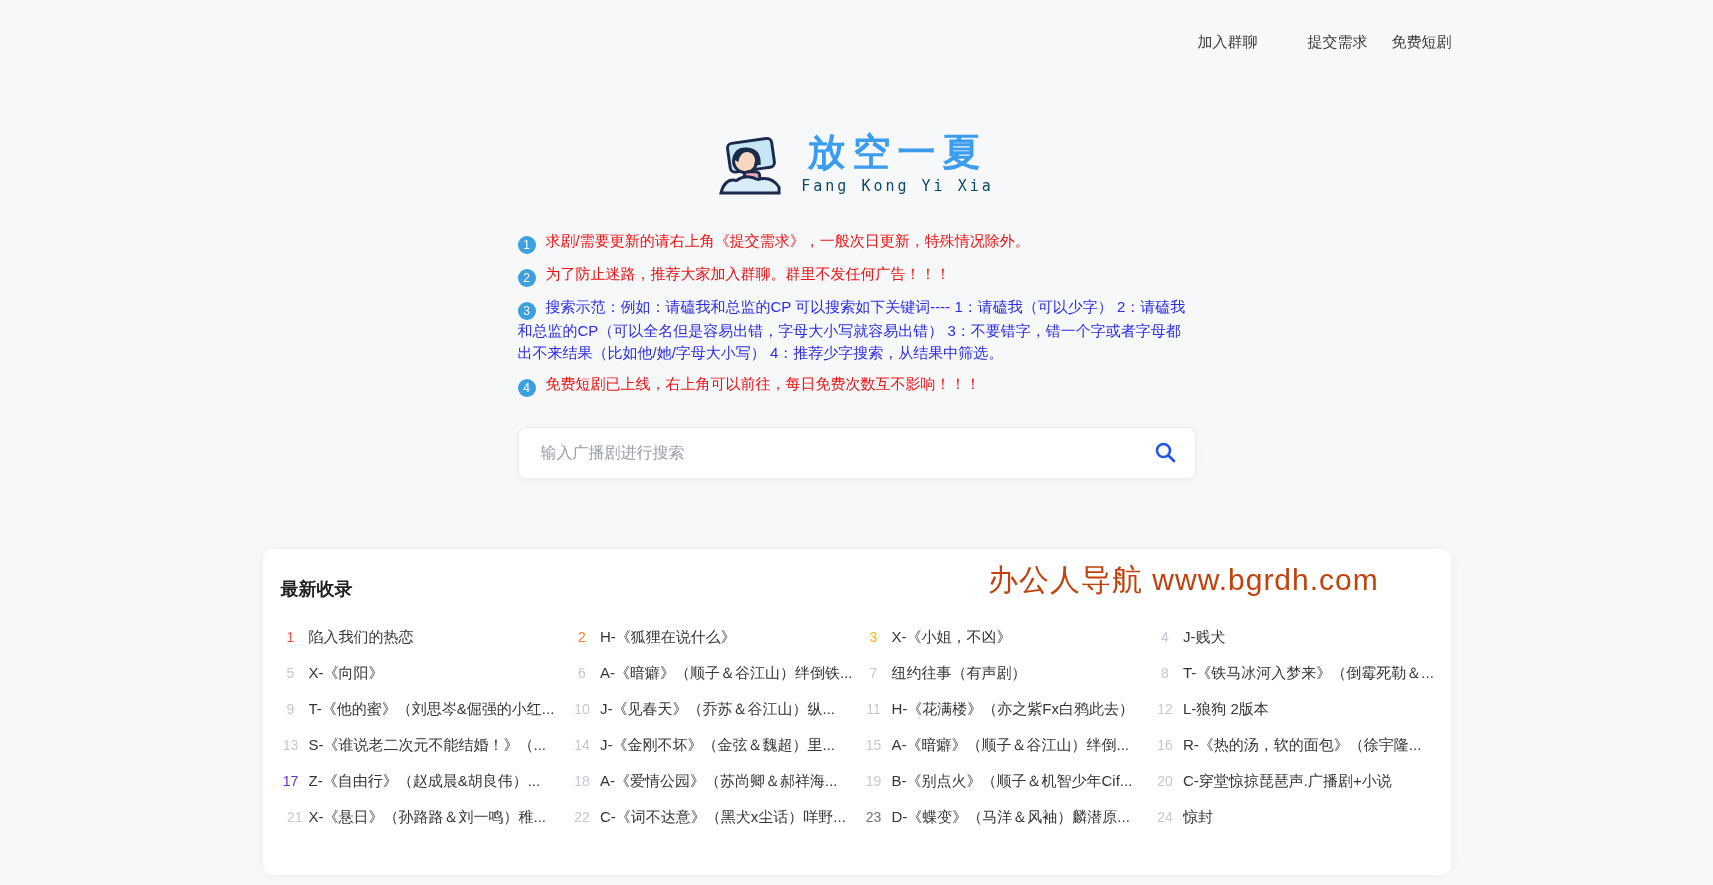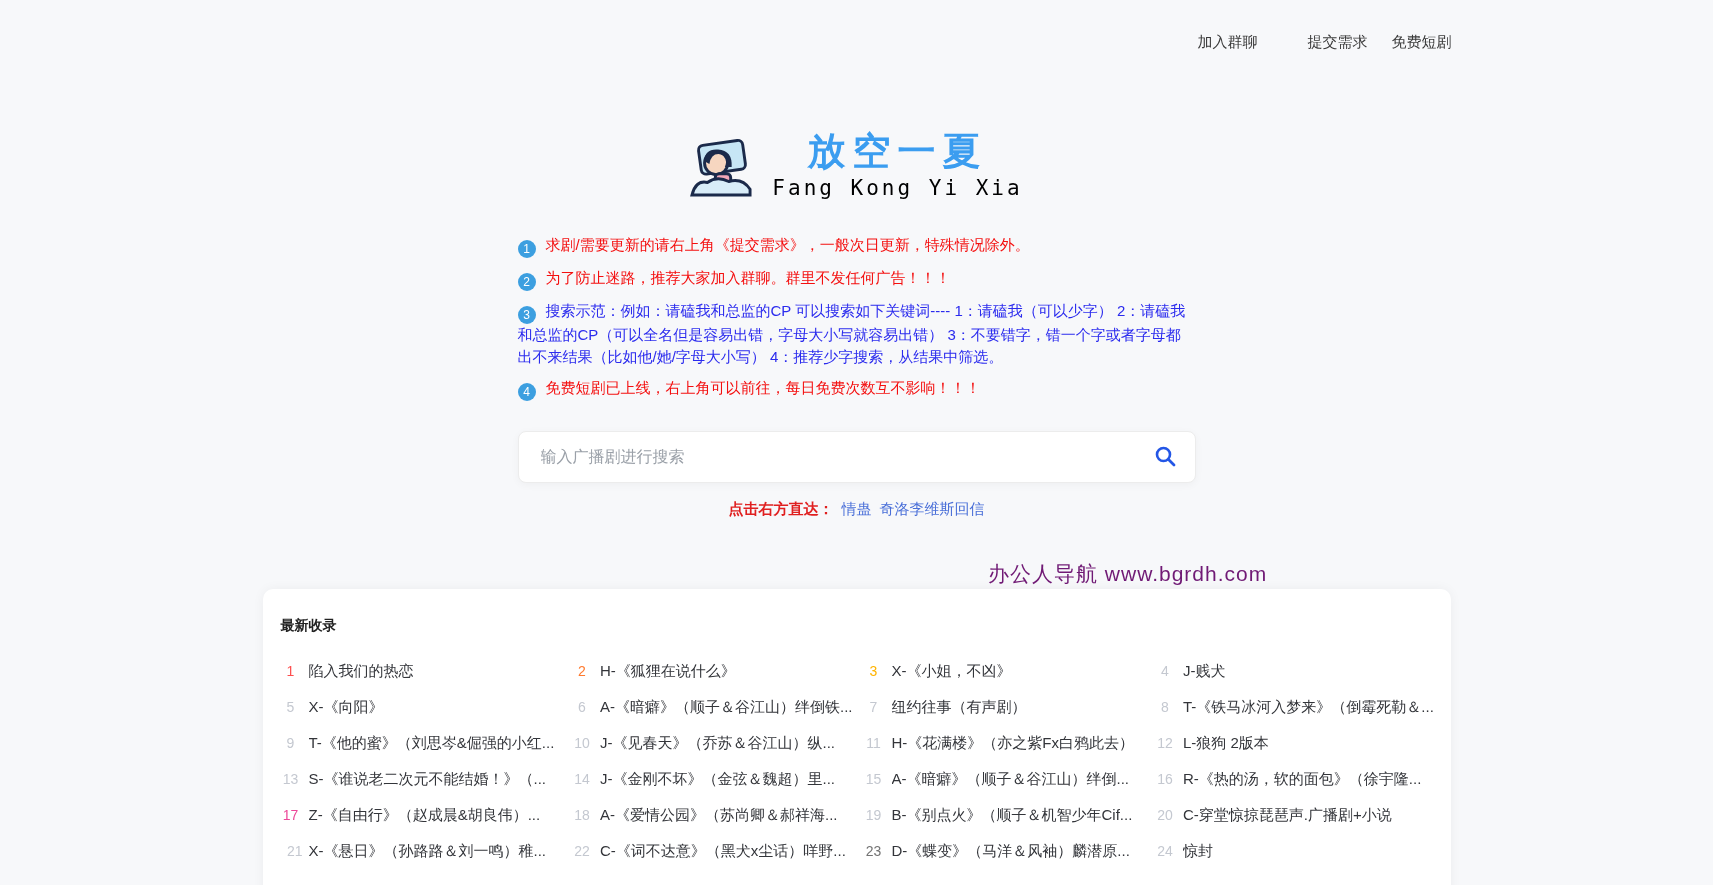--- a/index.html
+++ b/index.html
@@ -13,21 +13,21 @@
   
   .topnav { height:52px; display:flex; justify-content:flex-end; align-items:flex-end; }
   .nav-item { font-size:15px; color:#3a3a3a; cursor:pointer; margin-left:24px; white-space:nowrap; }
   .nav-item:first-child { margin-right:26px; }
 
   
   .logo-wrap { display:flex; justify-content:center; align-items:center; gap:20px; margin-top:80px; }
   .logo-icon svg { display:block; }
   .logo-text { display:flex; flex-direction:column; align-items:center; }
   .logo-title { font-size:38px; font-weight:bold; color:#3b9df0; letter-spacing:7px; line-height:1; }
-  .logo-sub { font-family:"DejaVu Sans Mono","Liberation Mono",monospace; font-size:21px; color:#000000; letter-spacing:3px; margin-top:6px; }
+  .logo-sub { font-family:"DejaVu Sans Mono","Liberation Mono",monospace; font-size:15px; color:#0c4a6e; letter-spacing:3px; margin-top:6px; }
 
   
   .notices { width:678px; margin:34px auto 0; }
   .notice { font-size:15px; line-height:22px; margin:9px 0; }
   .notice-badge {
     display:inline-flex; width:18px; height:18px; border-radius:50%;
     background:#3c9fe0; color:#fff; font-size:12px; align-items:center; justify-content:center;
     margin-right:10px; vertical-align:-3px; flex:none;
   }
 
@@ -45,30 +45,30 @@
     display:flex; align-items:center; justify-content:center; cursor:pointer; background:none; border:none;
   }
 
   
   .quick { width:678px; margin:17px auto 0; text-align:center; font-size:15px; }
   .quick-label { color:#e02020; font-weight:bold; }
   .quick-link { color:#4a6fd8; margin-left:8px; cursor:pointer; text-decoration:none; }
 
   
   .watermark {
-    position:absolute; left:988px; top:560px; font-size:21px; font-weight:500;
-    color:#701a75; letter-spacing:1px; white-space:nowrap;
+    position:absolute; left:988px; top:560px; font-size:30px; font-weight:500;
+    color:#c2410c; letter-spacing:1px; white-space:nowrap;
   }
 
   
   .card {
     width:1188px; margin:70px auto 0; background:#fff; border-radius:10px;
     padding:28px 16px 40px; box-shadow:0 0 12px rgba(0,0,0,0.05); min-height:320px;
   }
-  .card-title { font-size:14px; font-weight:bold; color:#222; padding-left:2px; }
+  .card-title { font-size:18px; font-weight:bold; color:#222; padding-left:2px; }
   .list-grid {
     margin-top:18px; display:grid; grid-template-columns:repeat(4,1fr);
     grid-auto-rows:36px; column-gap:10px; align-items:center;
   }
   .list-item { display:flex; align-items:center; overflow:hidden; cursor:pointer; }
   .rank { width:24px; flex:none; text-align:center; font-size:14px; color:#c4c8d0; }
   .dtitle { margin-left:6px; font-size:15px; color:#33353a; white-space:nowrap; overflow:hidden; }
 </style>
 </head>
 <body>
@@ -118,23 +118,20 @@
     <button class="search-btn">
       <span>
         <svg width="24" height="24" viewBox="0 0 24 24" fill="none">
           <circle cx="10.5" cy="10.5" r="6.5" stroke="#2356e6" stroke-width="2.6"></circle>
           <line x1="15.5" y1="15.5" x2="21" y2="21" stroke="#2356e6" stroke-width="2.8" stroke-linecap="round"></line>
         </svg>
       </span>
     </button>
   </div>
 
-  <div class="quick">
-    <span class="quick-label">点击右方直达：</span><a class="quick-link">情蛊</a><a class="quick-link">奇洛李维斯回信</a>
-  </div>
 </div>
 
 <div class="watermark">办公人导航 www.bgrdh.com</div>
 
 <div class="card">
   <div class="card-title">最新收录</div>
   <div class="list-grid">
 
       <div class="list-item">
         <span class="rank" style="color: rgb(253, 79, 79);">1</span>
@@ -210,21 +207,21 @@
         <span class="rank" style="color: rgb(196, 200, 208);">15</span>
         <span class="dtitle">A-《暗癖》（顺子＆谷江山）绊倒...</span>
       </div>
 
       <div class="list-item">
         <span class="rank" style="color: rgb(196, 200, 208);">16</span>
         <span class="dtitle">R-《热的汤，软的面包》（徐宇隆...</span>
       </div>
 
       <div class="list-item">
-        <span class="rank" style="color: #ec4899;">17</span>
+        <span class="rank" style="color: #6d28d9;">17</span>
         <span class="dtitle">Z-《自由行》（赵成晨&amp;胡良伟）...</span>
       </div>
 
       <div class="list-item">
         <span class="rank" style="color: rgb(196, 200, 208);">18</span>
         <span class="dtitle">A-《爱情公园》（苏尚卿＆郝祥海...</span>
       </div>
 
       <div class="list-item">
         <span class="rank" style="color: rgb(196, 200, 208);">19</span>

